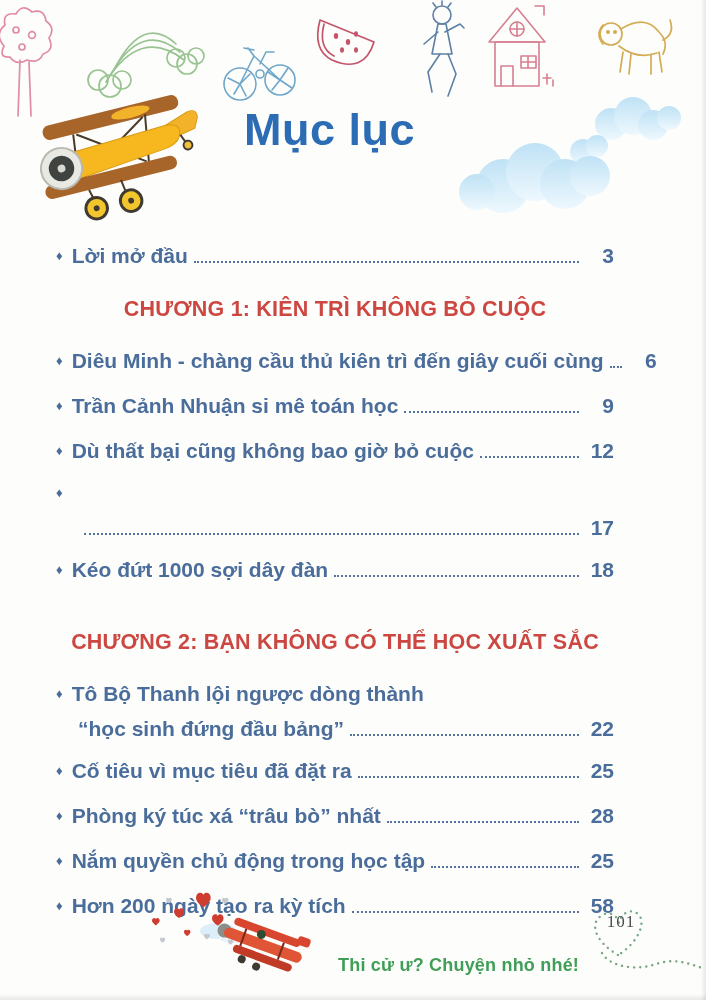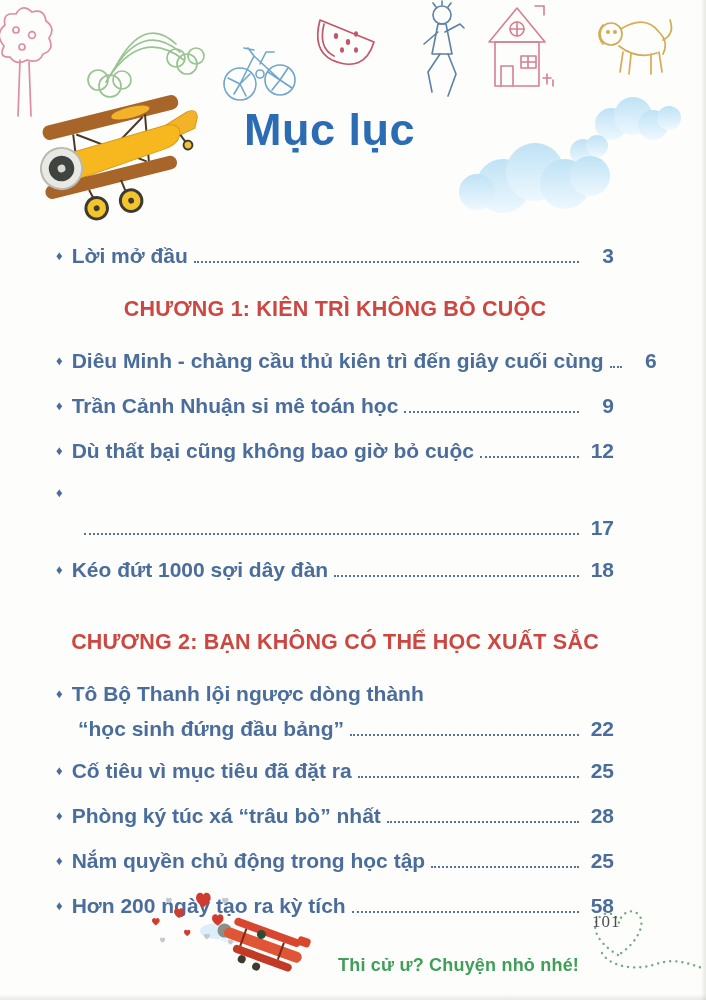--- a/index.html
+++ b/index.html
@@ -39,21 +39,21 @@
   }
   .chapter-heading.second{margin-top:44px;}
 
   .footer-deco{position:absolute;left:126px;top:885px;width:215px;height:95px;}
   .footer-slogan{
     position:absolute;left:338px;top:955px;
     font-size:18px;font-weight:bold;color:#3f9e57;letter-spacing:0.2px;
   }
   .pagenum-bubble{position:absolute;left:578px;top:893px;width:128px;height:95px;}
   .pagenum-text{
-    position:absolute;left:592px;top:912px;width:58px;
+    position:absolute;left:592px;top:912px;width:58px;text-align:center;
     font-family:"Liberation Serif","DejaVu Serif",serif;
     font-size:17px;color:#4c4f52;letter-spacing:1px;
   }
 </style>
 </head>
 <body>
 
 <div class="page">
 
   <svg class="doodle-strip" viewBox="0 0 706 120" fill="none" stroke-linecap="round" stroke-linejoin="round">

